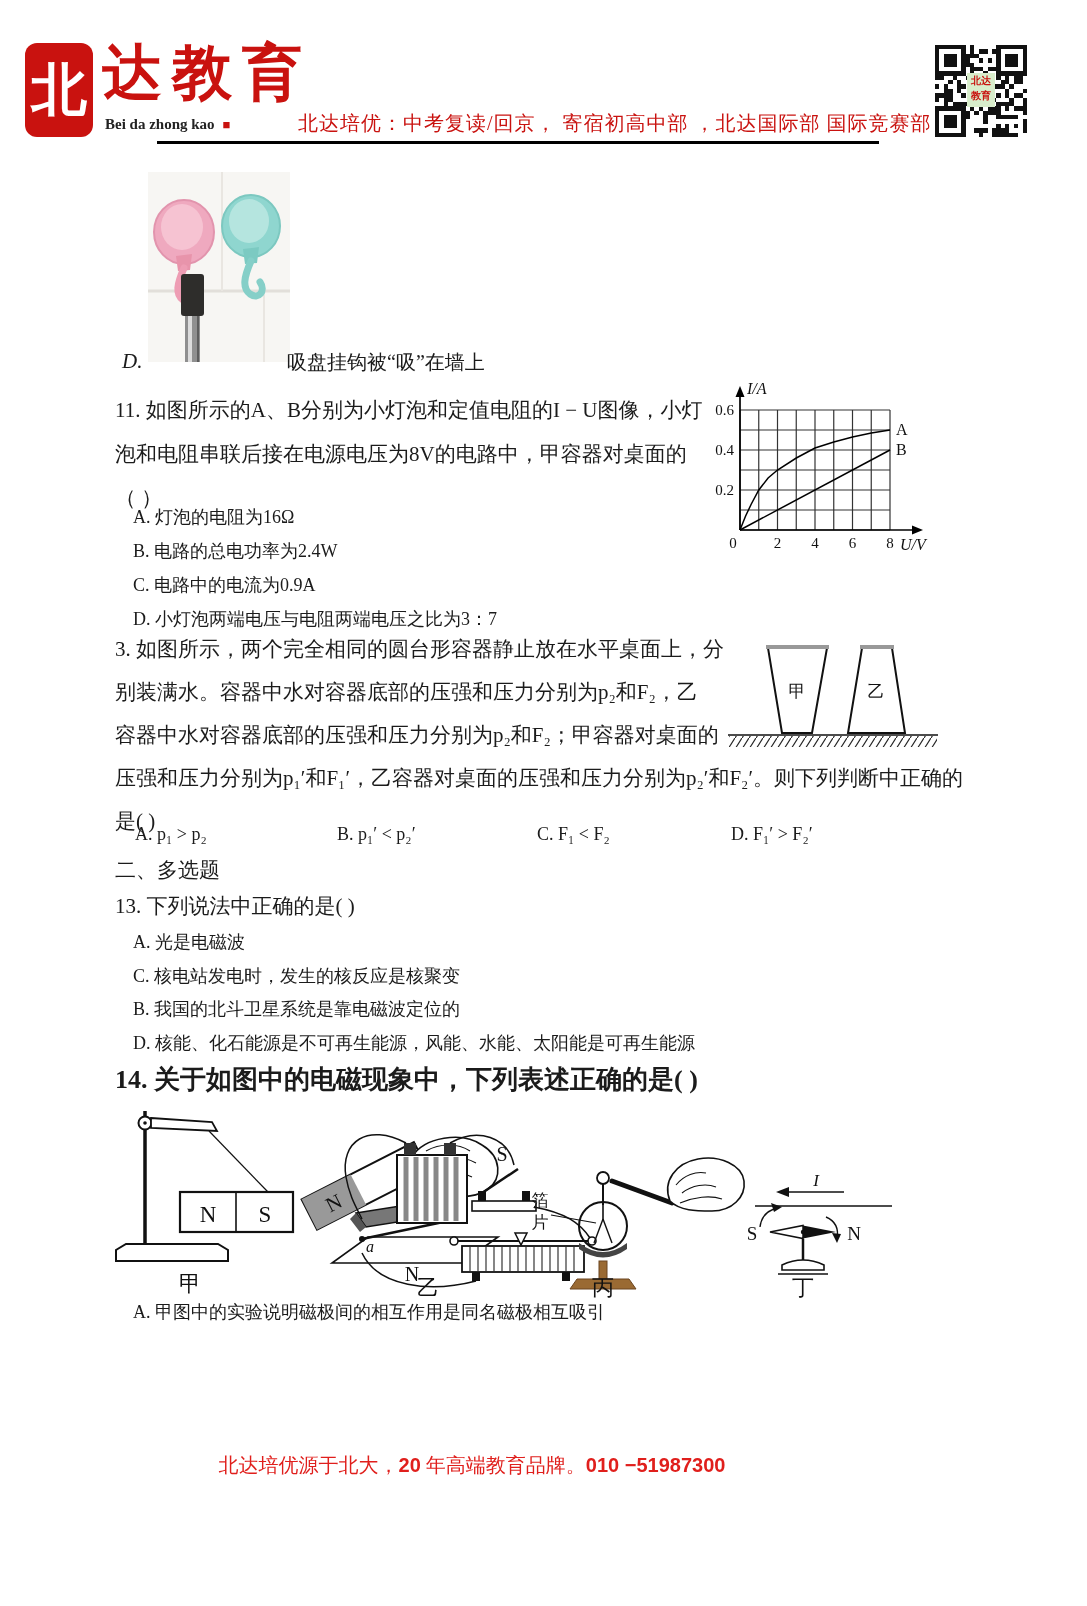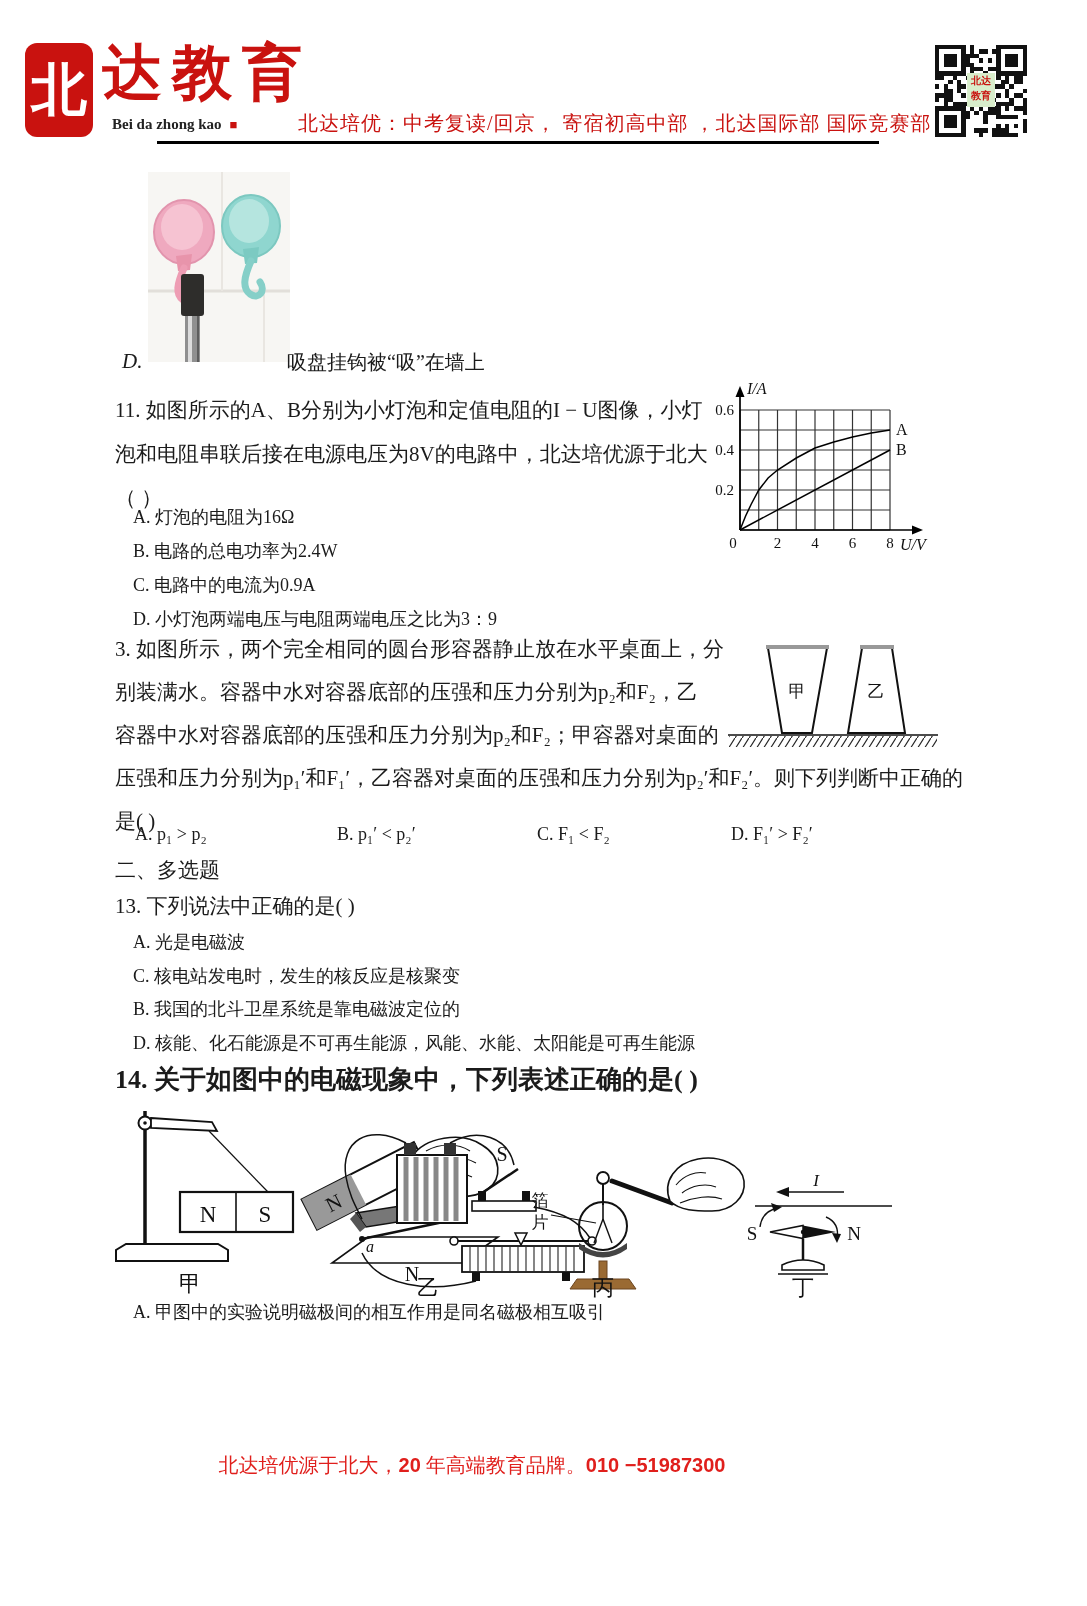--- a/index.html
+++ b/index.html
@@ -14,21 +14,21 @@
   .abs{position:absolute;}
   .nowrap{white-space:nowrap;}
 
   
   .logo-stamp{left:27px;top:45px;width:64px;height:90px;background:var(--brand-red);
     border-radius:10px;display:flex;align-items:center;justify-content:center;
     box-shadow:0 0 0 2px var(--brand-red);}
   .logo-stamp span{color:#fff;font-size:56px;font-weight:bold;line-height:1;}
   .logo-title{left:102px;top:40px;font-size:60px;font-weight:bold;color:var(--brand-red);
     letter-spacing:10px;line-height:1.1;}
-  .logo-sub{left:105px;top:116px;font-size:15px;font-weight:bold;color:#222;margin-left:7px;}
+  .logo-sub{left:105px;top:116px;font-size:15px;font-weight:bold;color:#222;}
   .logo-sub .sq{color:var(--brand-red);font-size:13px;margin-left:8px;}
   .tagline{left:298px;top:110px;font-size:20px;color:var(--brand-red);letter-spacing:1px;}
   .header-rule{left:157px;top:141px;width:722px;height:3px;background:#000;}
   .qr{left:935px;top:45px;width:92px;height:92px;}
   .qr-grid{position:absolute;left:0;top:0;width:92px;height:92px;display:grid;
     grid-template-columns:repeat(21,1fr);grid-template-rows:repeat(21,1fr);background:#fff;}
   .qr-center{position:absolute;left:32px;top:28px;width:28px;height:34px;background:var(--qr-green);
     color:var(--brand-red);font-size:10px;font-weight:bold;text-align:center;line-height:15px;z-index:2;}
 
   
@@ -548,21 +548,21 @@
       <rect x="37" y="144" width="15" height="46" fill="#8f8f8f"></rect>
       <rect x="40" y="144" width="4" height="46" fill="#dcdcdc"></rect>
       <rect x="49" y="144" width="2" height="46" fill="#5d5d5d"></rect>
     </g>
   </svg>
   <div class="abs photo-d-label">D.</div>
   <div class="abs photo-caption nowrap">吸盘挂钩被“吸”在墙上</div>
 
   <div class="abs qtext q11-text">
     <div class="nowrap">11. 如图所示的A、B分别为小灯泡和定值电阻的I − U图像，小灯</div>
-    <div class="nowrap">泡和电阻串联后接在电源电压为8V的电路中，北达培优源于北大</div>
+    <div class="nowrap">泡和电阻串联后接在电源电压为8V的电路中，甲容器对桌面的</div>
     <div class="nowrap">（ ）</div>
   </div>
 
   <svg class="abs chart-box" id="iu-chart" viewBox="0 0 225 178">
       <line x1="32" y1="150" x2="32" y2="30" stroke="#333" stroke-width="1.2"></line>
       <line x1="50.75" y1="150" x2="50.75" y2="30" stroke="#333" stroke-width="1.2"></line>
       <line x1="69.5" y1="150" x2="69.5" y2="30" stroke="#333" stroke-width="1.2"></line>
       <line x1="88.25" y1="150" x2="88.25" y2="30" stroke="#333" stroke-width="1.2"></line>
       <line x1="107" y1="150" x2="107" y2="30" stroke="#333" stroke-width="1.2"></line>
       <line x1="125.75" y1="150" x2="125.75" y2="30" stroke="#333" stroke-width="1.2"></line>
@@ -593,21 +593,21 @@
       <polyline points="32.0,150.0 37.6,136.0 43.3,124.0 50.8,110.0 60.1,98.0 69.5,90.0 88.3,78.0 107.0,68.0 125.8,62.0 144.5,57.0 163.3,53.0 182.0,50.0" fill="none" stroke="#000" stroke-width="1.5"></polyline>
       <text x="188" y="55" font-size="16">A</text>
       <polyline points="32.0,150.0 182.0,70.0" fill="none" stroke="#000" stroke-width="1.5"></polyline>
       <text x="188" y="74.99999999999999" font-size="16">B</text>
     </svg>
 
   <div class="abs q11-opts">
     <div class="nowrap">A. 灯泡的电阻为16Ω</div>
     <div class="nowrap">B. 电路的总电功率为2.4W</div>
     <div class="nowrap">C. 电路中的电流为0.9A</div>
-    <div class="nowrap">D. 小灯泡两端电压与电阻两端电压之比为3：9</div>
+    <div class="nowrap">D. 小灯泡两端电压与电阻两端电压之比为3：7</div>
   </div>
 
   <div class="abs qtext q12-text">
     <div class="nowrap">3. 如图所示，两个完全相同的圆台形容器静止放在水平桌面上，分</div>
     <div class="nowrap">别装满水。容器中水对容器底部的压强和压力分别为p₂和F₂，乙</div>
     <div class="nowrap">容器中水对容器底部的压强和压力分别为p₂和F₂；甲容器对桌面的</div>
     <div class="nowrap">压强和压力分别为p₁′和F₁′，乙容器对桌面的压强和压力分别为p₂′和F₂′。则下列判断中正确的</div>
     <div class="nowrap">是( )</div>
   </div>
 

